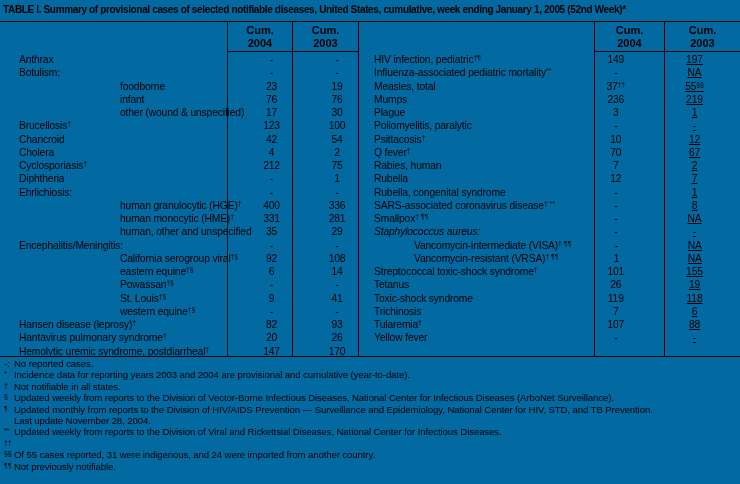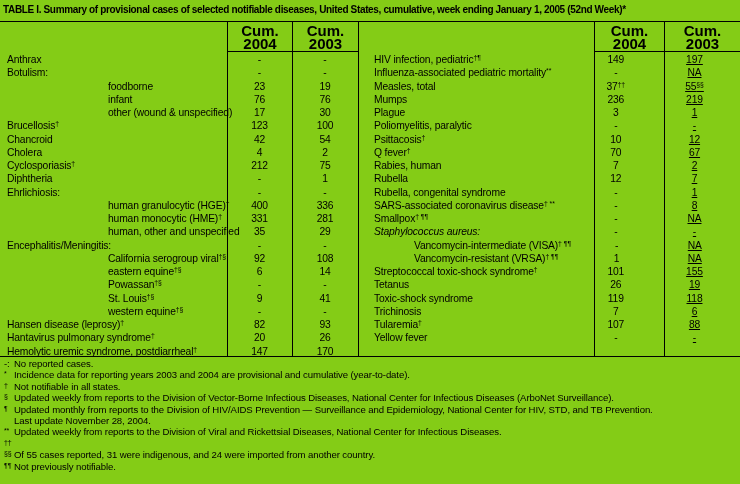--- a/index.html
+++ b/index.html
@@ -1,31 +1,31 @@
 <!DOCTYPE html>
 <html><head>
 <meta charset="utf-8">
 <style>
   html,body{margin:0;padding:0;background:#fff;}
-  .page{position:relative;width:740px;height:484px;background:#84cc16;
+  .page{position:relative;width:740px;height:484px;background:#0369a1;
         font-family:"Liberation Sans","DejaVu Sans",sans-serif;color:#000;overflow:hidden;}
   .title{position:absolute;left:3px;top:4px;width:736px;font-size:10px;font-weight:bold;
          letter-spacing:-0.35px;white-space:nowrap;}
   .tbl{position:absolute;left:0;top:21px;width:740px;height:336px;box-sizing:border-box;
        border-top:1px solid #000;border-bottom:1px solid #000;}
   .vline{position:absolute;top:0;bottom:0;width:1px;background:#000;}
   .v1{left:227px}.v2{left:292px}.v3{left:358px}.v4{left:594px}.v5{left:664px}
   .hrule{position:absolute;top:29px;height:1px;background:#000;}
   .hr-left{left:227px;width:132px}
   .hr-right{left:594px;width:146px}
-  .hcell{position:absolute;top:2px;text-align:center;font-size:15px;font-weight:bold;line-height:13px;}
+  .hcell{position:absolute;top:2px;text-align:center;font-size:11px;font-weight:bold;line-height:13px;}
   .hc1{left:228px;width:64px}.hc2{left:293px;width:65px}
   .hc3{left:595px;width:69px}.hc4{left:665px;width:75px}
   .rows{position:absolute;top:31px;}
-  .rows.left{left:0;width:358px;}
+  .rows.left{left:12px;width:358px;}
   .rows.right{left:358px;width:382px;}
   .row{display:flex;height:13.25px;line-height:13.25px;font-size:10.3px;letter-spacing:-0.15px;}
   .cell{box-sizing:border-box;white-space:nowrap;overflow:visible;}
   .left .label{width:227px;padding-left:7px;}
   .left .label.indent{padding-left:108px;}
   .left .n1{width:65px;}
   .left .n2{width:66px;}
   .right .label{width:236px;padding-left:16px;}
   .right .label.indent{padding-left:56px;}
   .right .n1{width:70px;}

